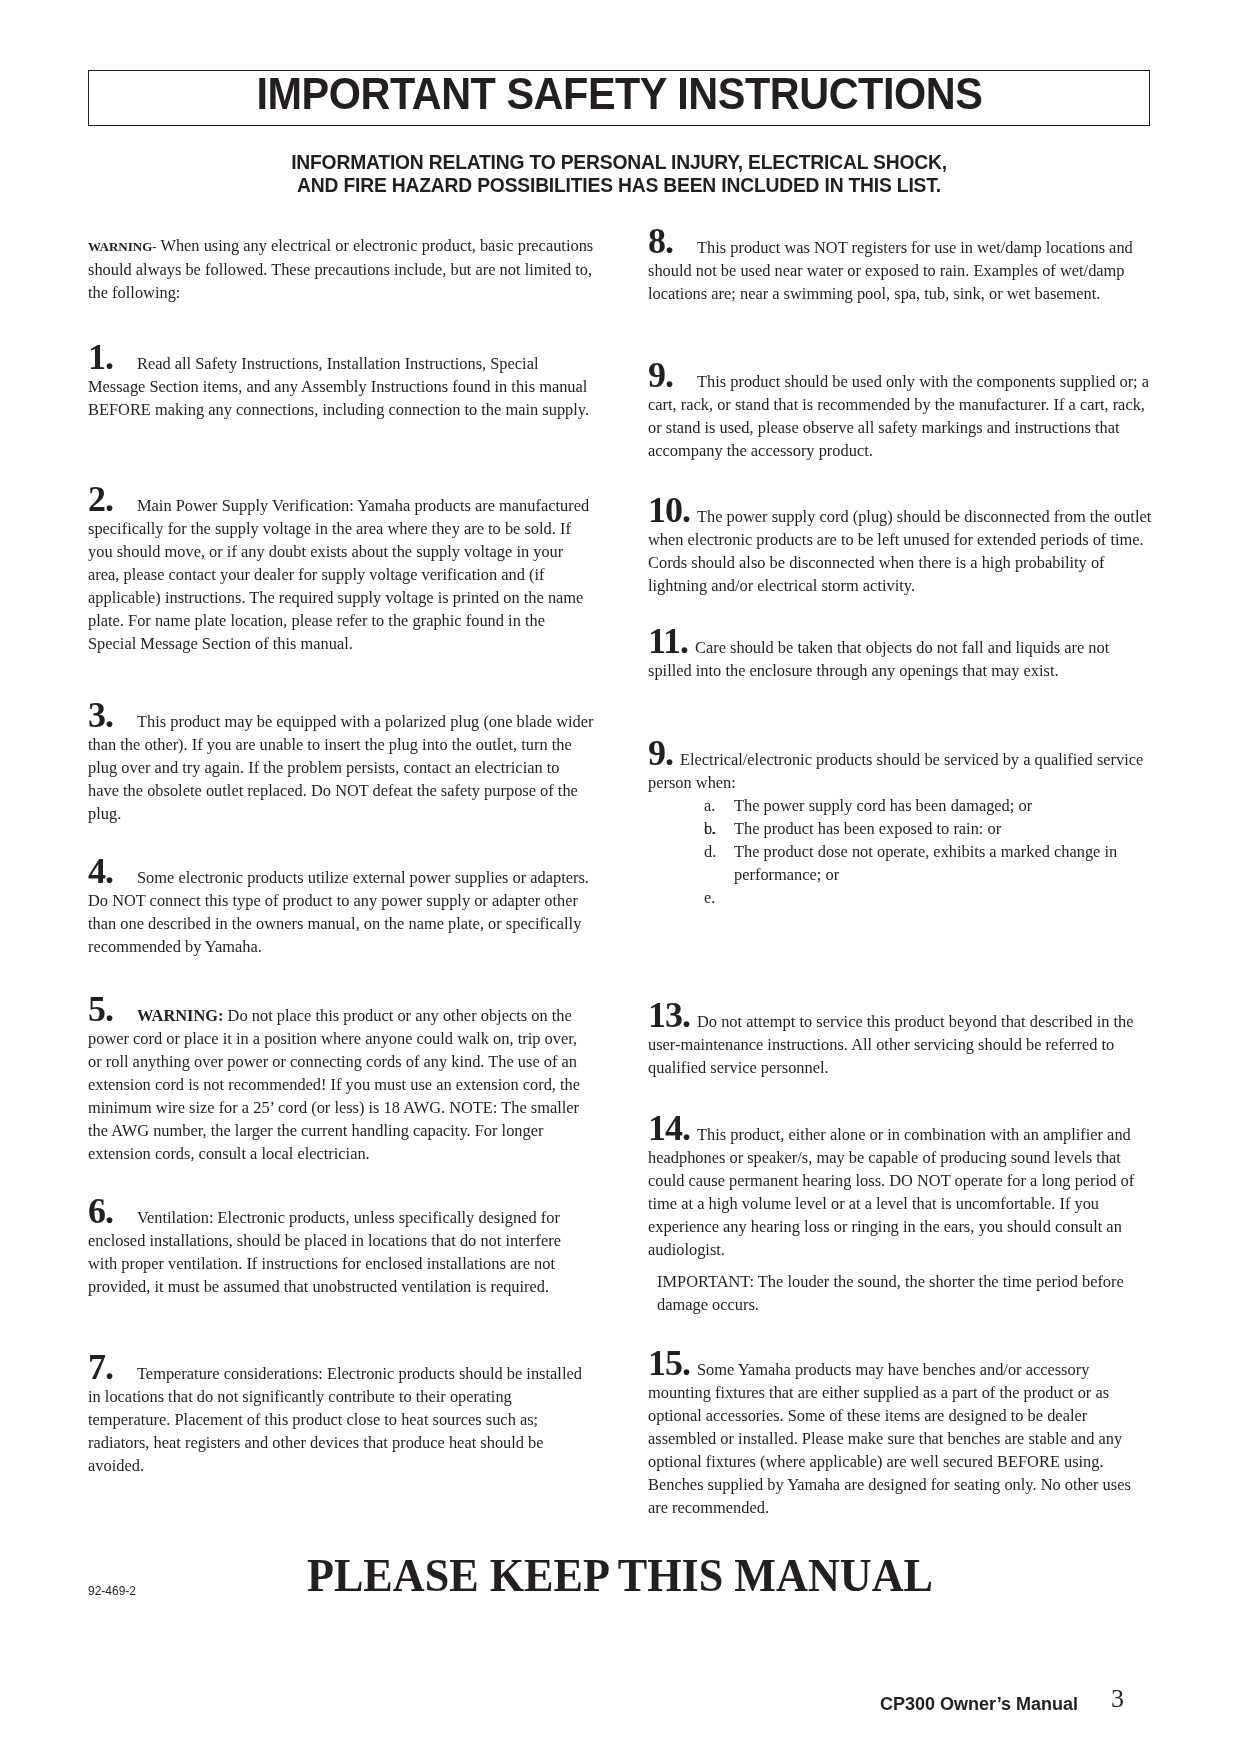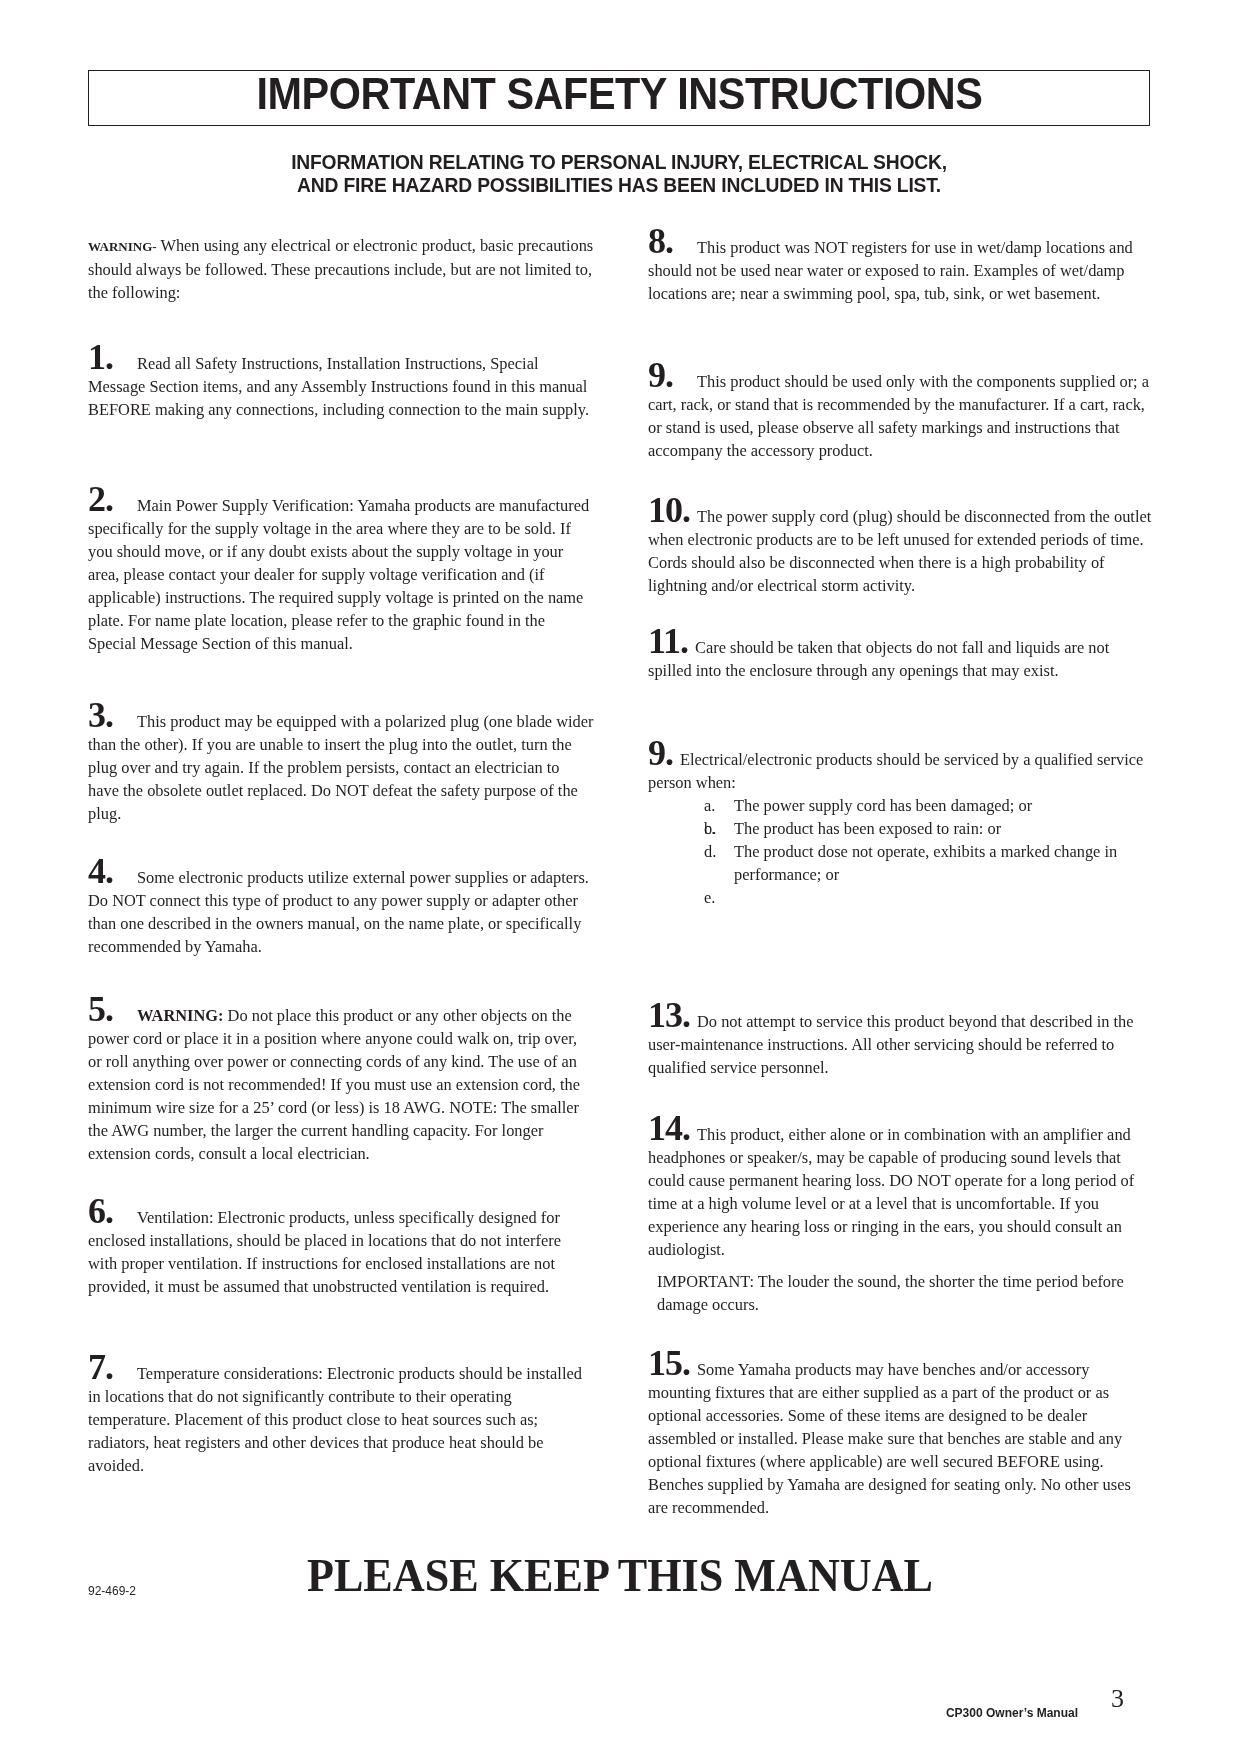--- a/index.html
+++ b/index.html
@@ -39,21 +39,21 @@
       position: absolute; left: 0; width: 1240px; top: 1553px; text-align: center;
       font-family: "Liberation Serif", serif; font-weight: bold; font-size: 46px; line-height: 1;
       transform: scaleX(0.96);
     }
     .code {
       position: absolute; left: 88px; top: 1584px;
       font-family: "Liberation Sans", sans-serif; font-size: 12px;
     }
     .footer-manual {
       position: absolute; right: 162px; top: 1694px;
-      font-family: "Liberation Sans", sans-serif; font-weight: bold; font-size: 12px; margin-top: 12px;
+      font-family: "Liberation Sans", sans-serif; font-weight: bold; font-size: 18px;
     }
     .footer-page {
       position: absolute; right: 116px; top: 1684px;
       font-family: "Liberation Serif", serif; font-size: 26px;
     }
   </style>
 </head>
 <body>
 
 <div class="title-box">

